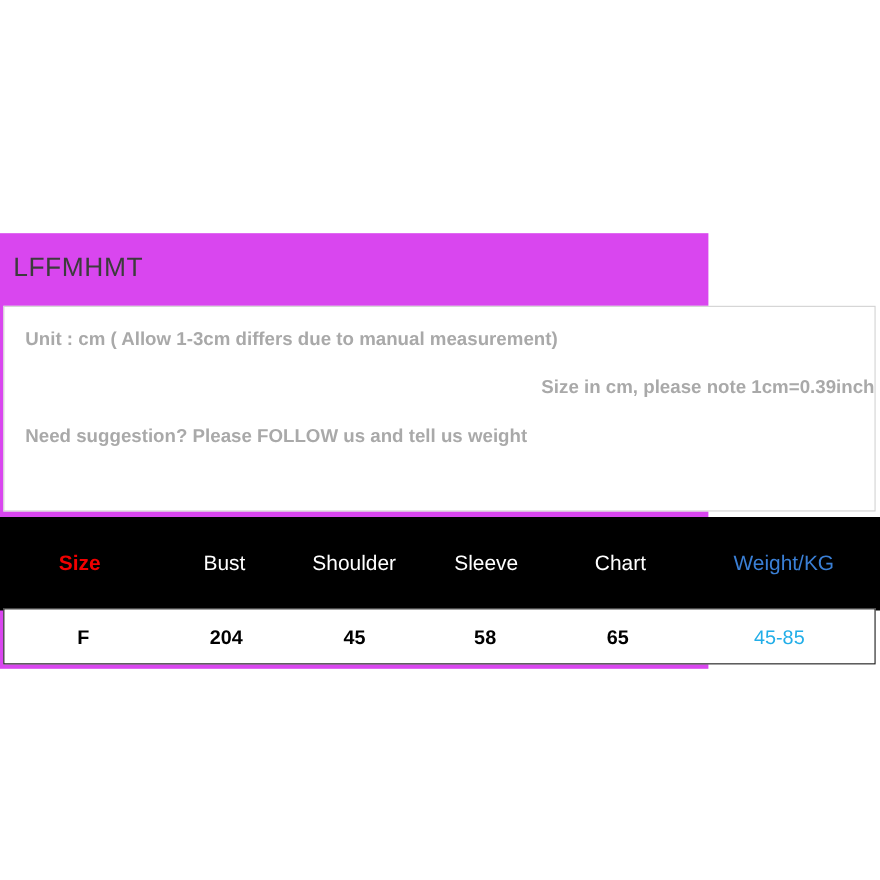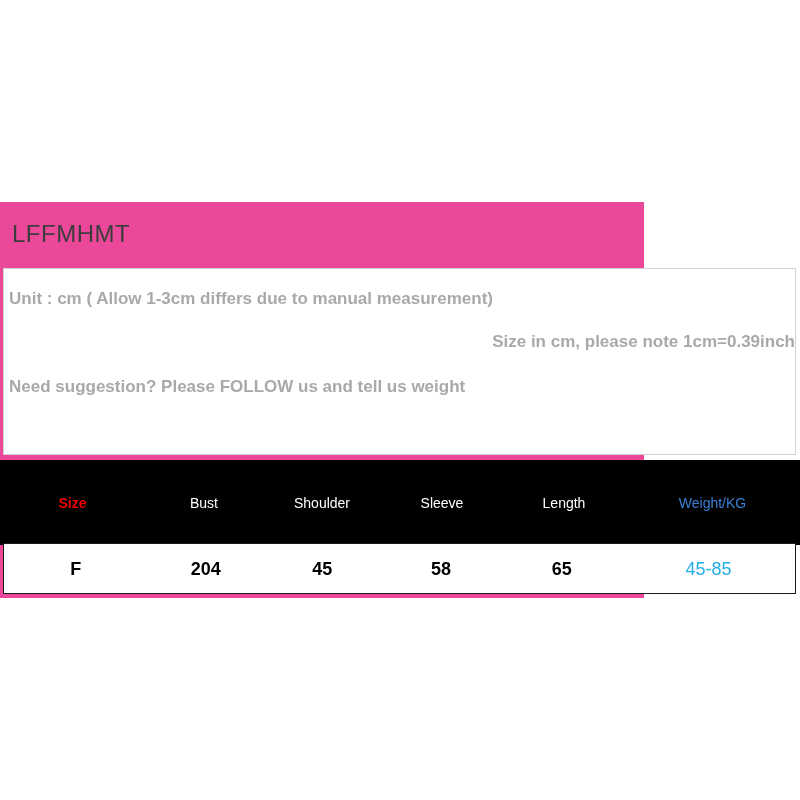--- a/index.html
+++ b/index.html
@@ -18,24 +18,24 @@
     position: relative;
     width: 800px;
     height: 800px;
     background: #ffffff;
   }
 
   
   .chart-block {
     position: absolute;
     left: 0;
-    top: 202px;
+    top: 212px;
     width: 644px;
     height: 396px;
-    background: #ec4899;
+    background: #d946ef;
   }
 
   
   .title-bar {
     position: absolute;
     left: 0;
     top: 0;
     width: 800px;
     height: 64px;
     display: flex;
@@ -61,21 +61,21 @@
   
   .info-panel {
     position: absolute;
     left: 3px;
     top: 66px;
     width: 793px;
     height: 187px;
     background: #ffffff;
     border: 1px solid #d2d2d2;
     box-sizing: border-box;
-    padding: 13px 0 0 5px;
+    padding: 13px 0 0 19px;
   }
   .info-line {
     color: #a9a9a9;
     font-size: 17px;
     font-weight: bold;
     line-height: 1;
     margin: 0;
   }
   .info-line.l1 { margin-top: 8px; }
   .info-line.l2 { margin-top: 26px; text-align: right; }
@@ -100,21 +100,21 @@
     height: 51px;
     display: flex;
     align-items: center;
     background: #ffffff;
     border: 1px solid #1a1a1a;
     box-sizing: border-box;
   }
 
   .cell {
     text-align: center;
-    font-size: 14px;
+    font-size: 19px;
     line-height: 1;
   }
   .th {
     color: #ffffff;
     font-weight: 400;
   }
   .th.size-col {
     color: #f00000;
     font-weight: bold;
   }
@@ -155,21 +155,21 @@
       <p class="info-line l1">Unit : cm ( Allow 1-3cm differs due to manual measurement)</p>
       <p class="info-line l2">Size in cm, please note 1cm=0.39inch</p>
       <p class="info-line l3">Need suggestion? Please FOLLOW us and tell us weight</p>
     </div>
 
     <div class="table-header">
       <div class="cell th size-col col-size">Size</div>
       <div class="cell th col-bust">Bust</div>
       <div class="cell th col-shoulder">Shoulder</div>
       <div class="cell th col-sleeve">Sleeve</div>
-      <div class="cell th col-length">Length</div>
+      <div class="cell th col-length">Chart</div>
       <div class="cell th weight-col col-weight">Weight/KG</div>
     </div>
 
     <div class="table-row">
       <div class="cell td col-size">F</div>
       <div class="cell td col-bust">204</div>
       <div class="cell td col-shoulder">45</div>
       <div class="cell td col-sleeve">58</div>
       <div class="cell td col-length">65</div>
       <div class="cell td weight-col col-weight">45-85</div>

